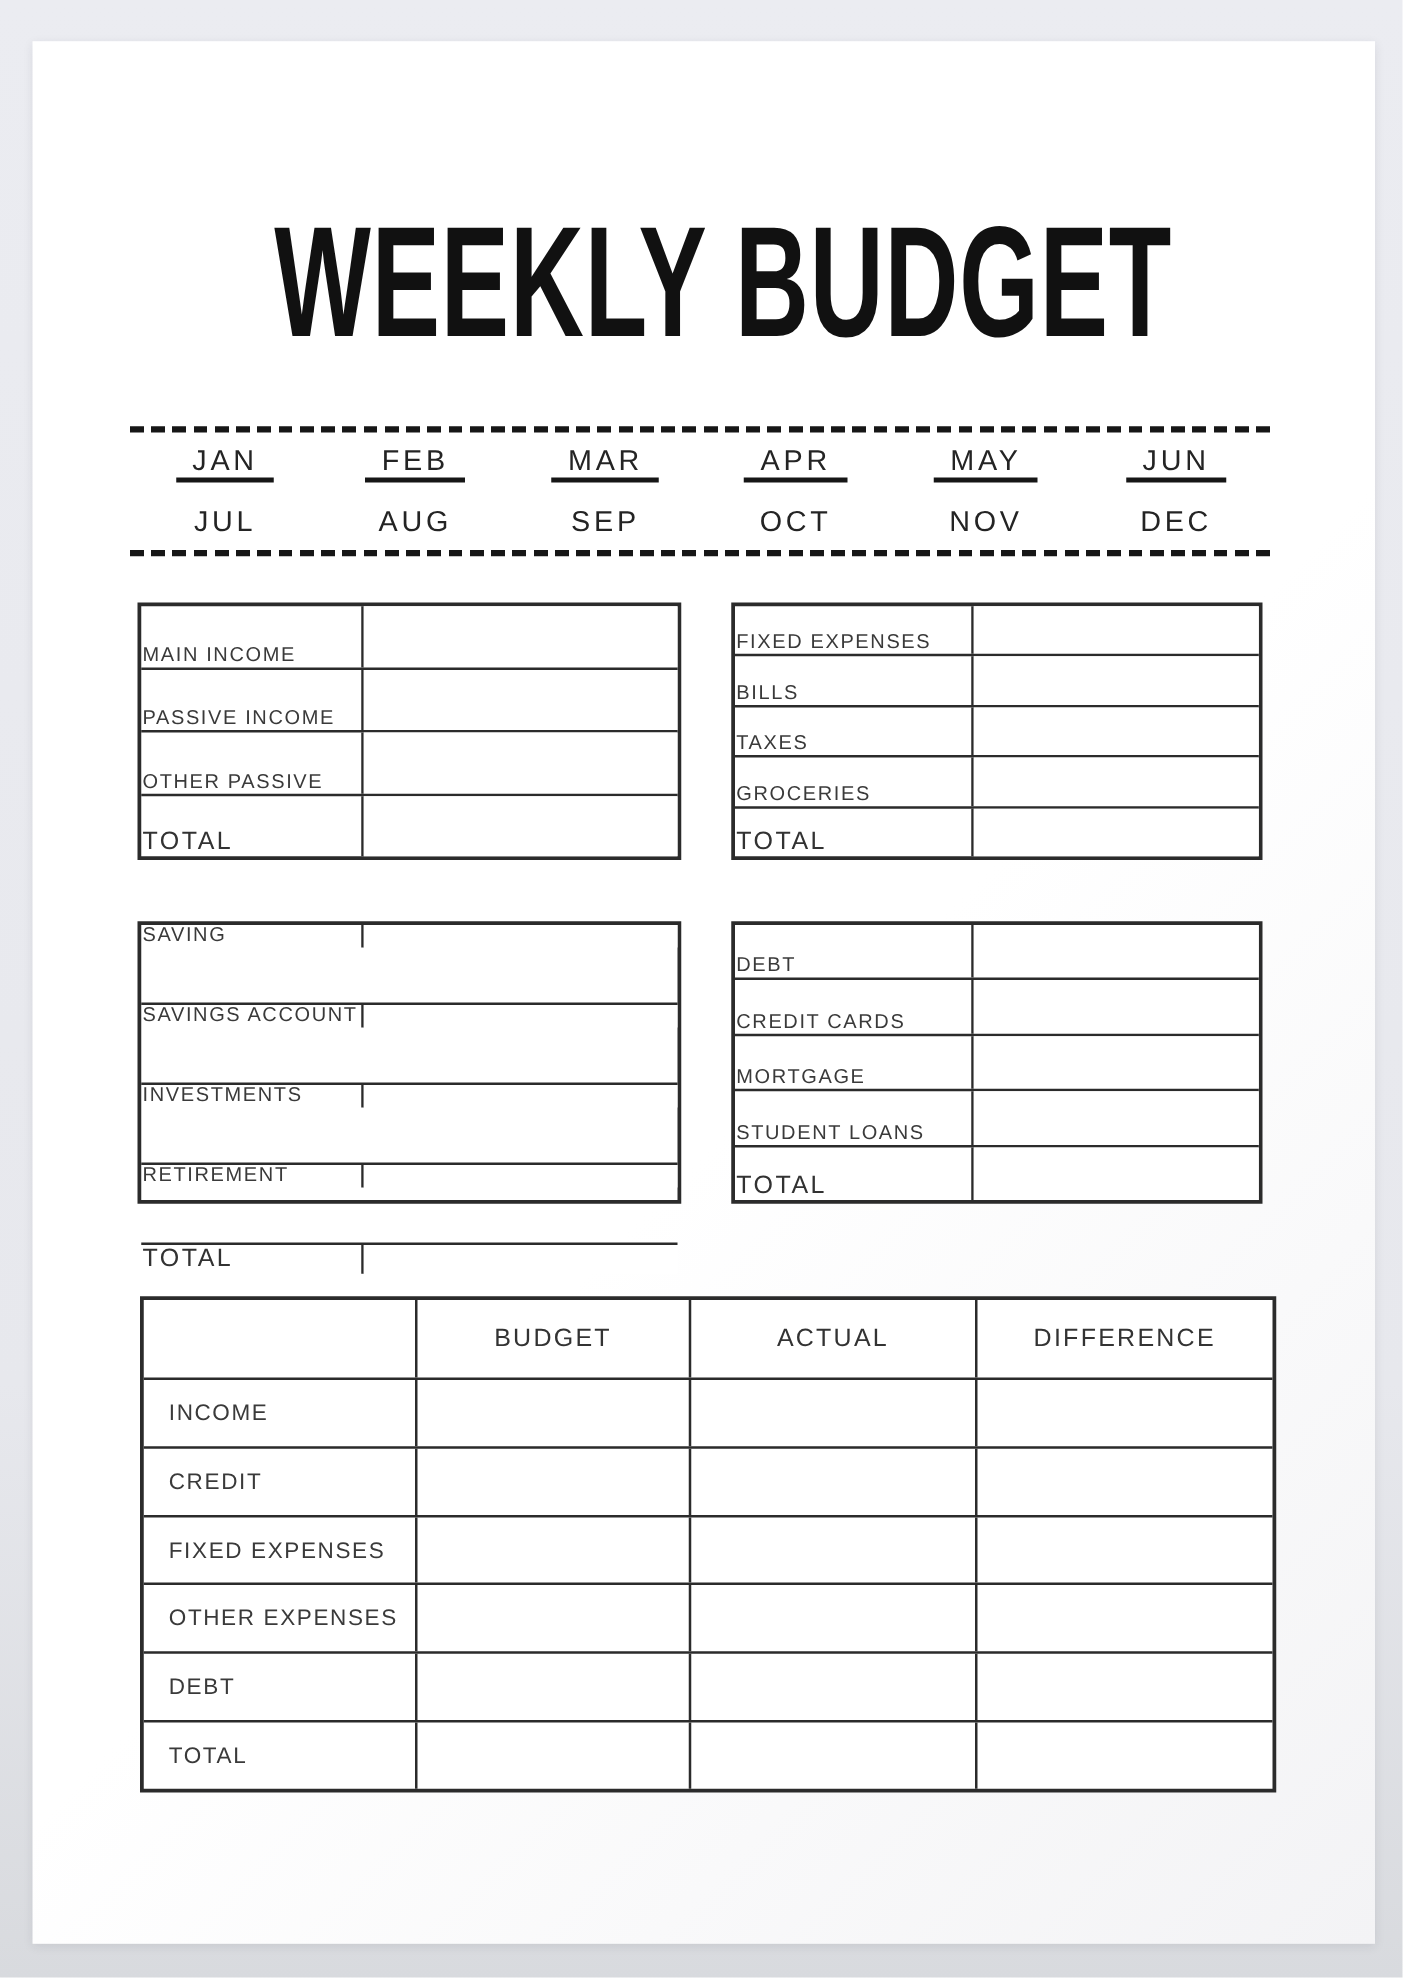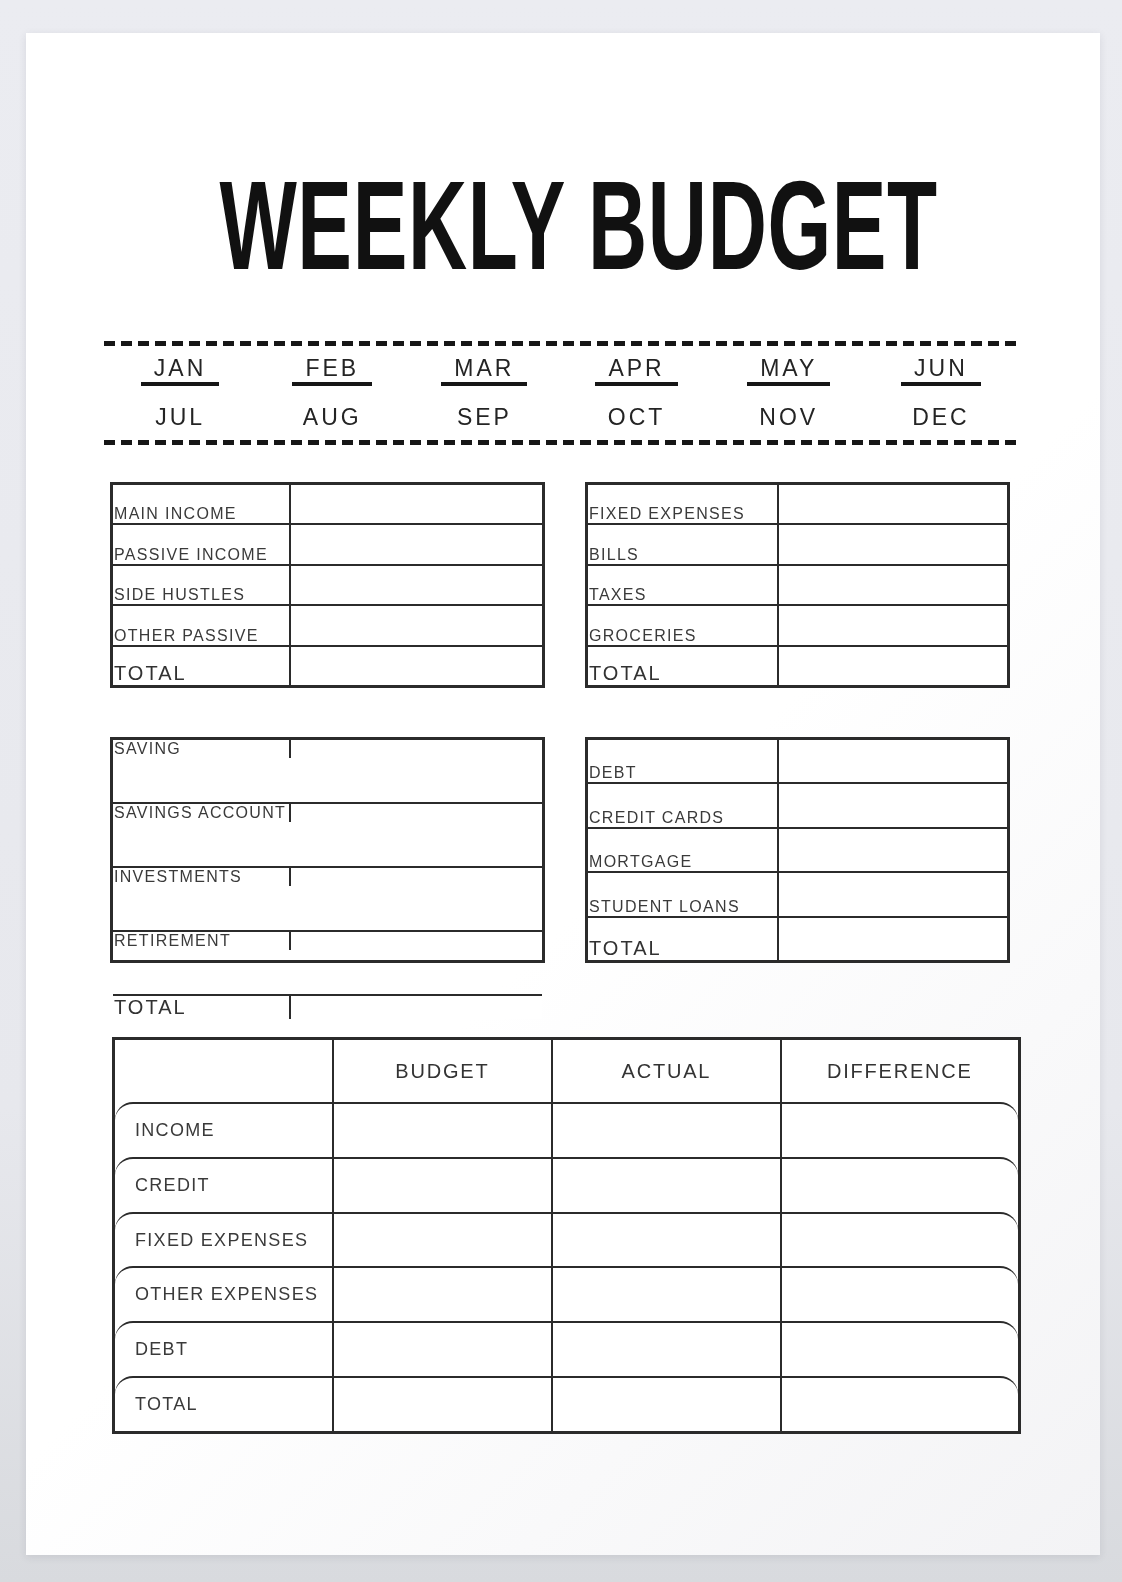--- a/index.html
+++ b/index.html
@@ -61,21 +61,21 @@
   .vcell { flex:1; background:#fff; }
   .total-label { font-size:20px; letter-spacing:2px; color:#323232; }
   
   .summary {
     position:absolute; left:86px; top:1004px; width:909px; height:397px;
     border:3px solid #2b2b2b; background:#fff;
     display:flex; flex-direction:column;
   }
   .sumrow { display:flex; flex:1; }
   .sumrow.head { flex:0 0 62px; }
-  .sumrow + .sumrow { border-top:2px solid #2b2b2b;border-radius:18px; }
+  .sumrow + .sumrow { border-top:2px solid #2b2b2b; }
   .scell { display:flex; align-items:center; }
   .scell + .scell { border-left:2px solid #2b2b2b; }
   .c0 { width:24%;  padding-left:20px; }
   .c1 { width:24.3%; }
   .c2 { width:25.3%; }
   .c3 { flex:1; }
   .head .scell { justify-content:center; padding-left:0; }
   .head-label { font-size:20px; letter-spacing:1.8px; color:#333; }
   .row-label  { font-size:18px; letter-spacing:1.3px; color:#3a3a3a; }
 </style>
@@ -127,26 +127,20 @@
       <div class="vcell"></div>
     </div>
     <div class="srow">
       <div class="lcell">
           <span>PASSIVE INCOME</span>
         </div>
       <div class="vcell"></div>
     </div>
     <div class="srow">
       <div class="lcell">
-          <span>SIDE HUSTLES</span>
-        </div>
-      <div class="vcell"></div>
-    </div>
-    <div class="srow">
-      <div class="lcell">
           <span>OTHER PASSIVE</span>
         </div>
       <div class="vcell"></div>
     </div>
     <div class="srow">
       <div class="lcell">
           <span class="total-label">TOTAL</span>
         </div>
       <div class="vcell"></div>
     </div>

